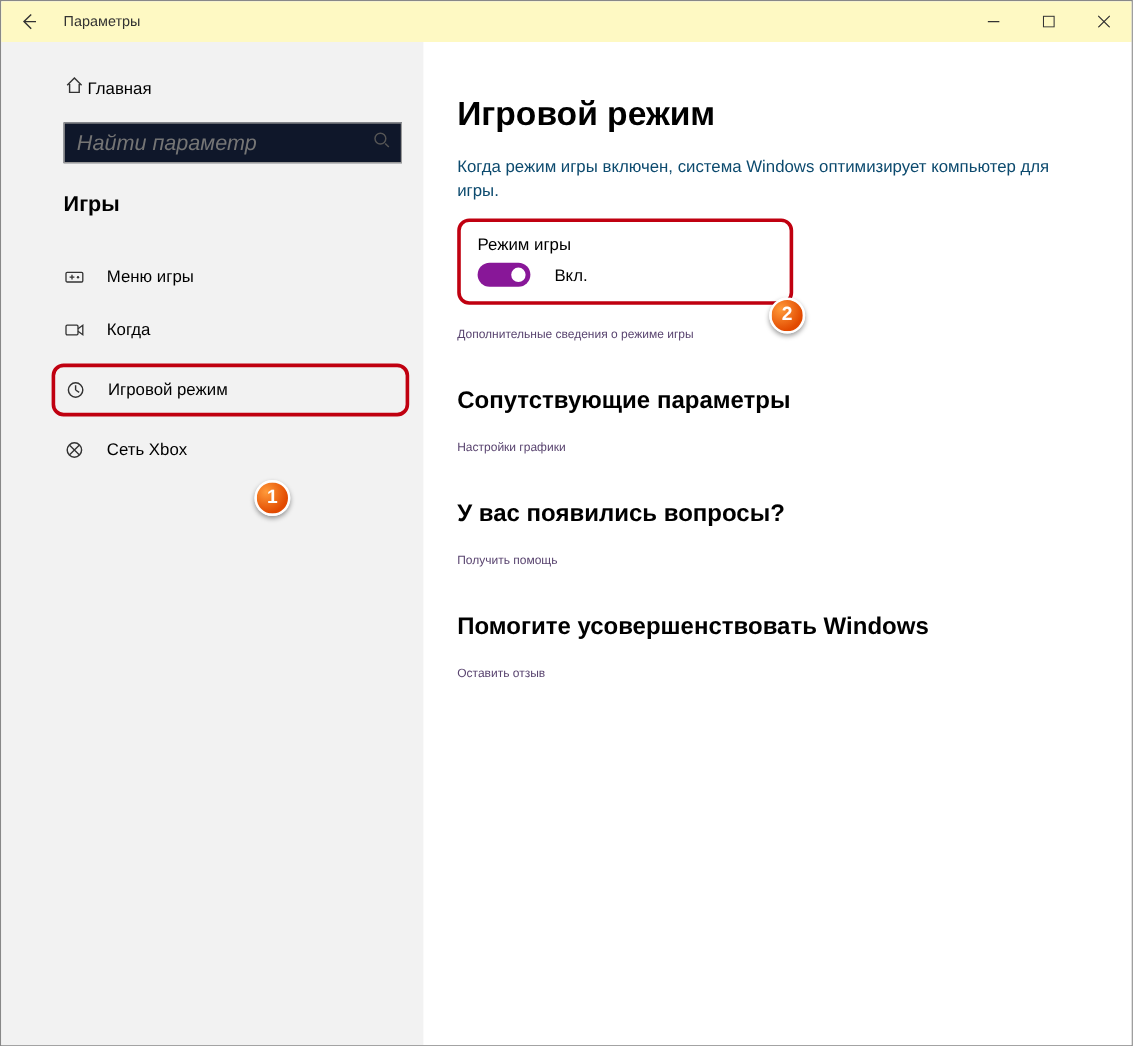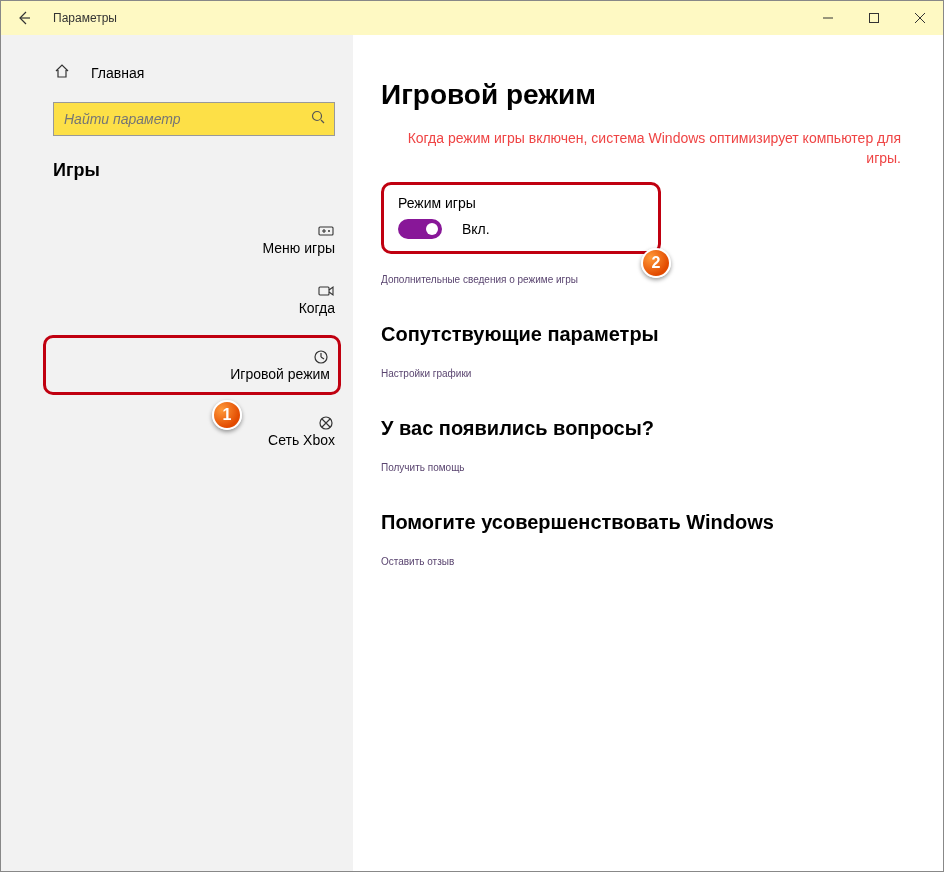--- a/index.html
+++ b/index.html
@@ -63,63 +63,63 @@
   .sidebar {
     width: 352px;
     background: #f2f2f2;
     padding-top: 20px;
     display: flex;
     flex-direction: column;
   }
   .home-row {
     display: flex;
     align-items: center;
-    gap: 20px;
+    gap: 2px;
     padding: 8px 18px 8px 18px;
     margin-left: 34px;
     cursor: pointer;
     font-size: 14px;
   }
   .home-row .icon { width: 18px; text-align: center; }
   .search-wrap {
     margin: 12px 18px 0 52px;
     position: relative;
   }
   .search-box {
     width: 100%;
     height: 34px;
     border: 1px solid #999;
-    background: #fde047;
+    background: #0f172a;
     padding: 0 34px 0 10px;
-    font-size: 14px;
+    font-size: 18px;
     font-style: italic;
     color: #777;
     outline: none;
   }
   .search-icon {
     position: absolute;
     right: 10px;
     top: 50%;
     transform: translateY(-50%);
     color: #555;
   }
   .section-label {
     padding: 24px 18px 10px 52px;
     font-size: 18px;
     font-weight: 600;
   }
   .nav-list { margin-top: 18px; }
   .nav-item {
     display: flex;
-    align-items: flex-end;
+    align-items: flex-start;
+    gap: 18px;
     padding: 13px 18px 13px 52px;
     font-size: 14px;
     cursor: pointer;
     position: relative;
-    flex-direction: column;
   }
   .nav-item .icon {
     width: 18px;
     height: 18px;
     display: inline-flex;
     align-items: center;
     justify-content: center;
   }
   .nav-item.highlighted {
     border: 3px solid #c00010;
@@ -133,25 +133,24 @@
     overflow-y: auto;
     background: #fff;
   }
   .main h1 {
     font-size: 28px;
     font-weight: 600;
     margin-bottom: 18px;
   }
   .desc {
     font-size: 14px;
-    color: #ef4444;
+    color: #0c4a6e;
     line-height: 1.4;
     margin-bottom: 14px;
     max-width: 520px;
-    text-align: right;
   }
   .toggle-block {
     border: 3px solid #c00010;
     border-radius: 10px;
     padding: 10px 14px 12px 14px;
     display: inline-block;
     min-width: 280px;
     position: relative;
     margin-bottom: 10px;
   }

